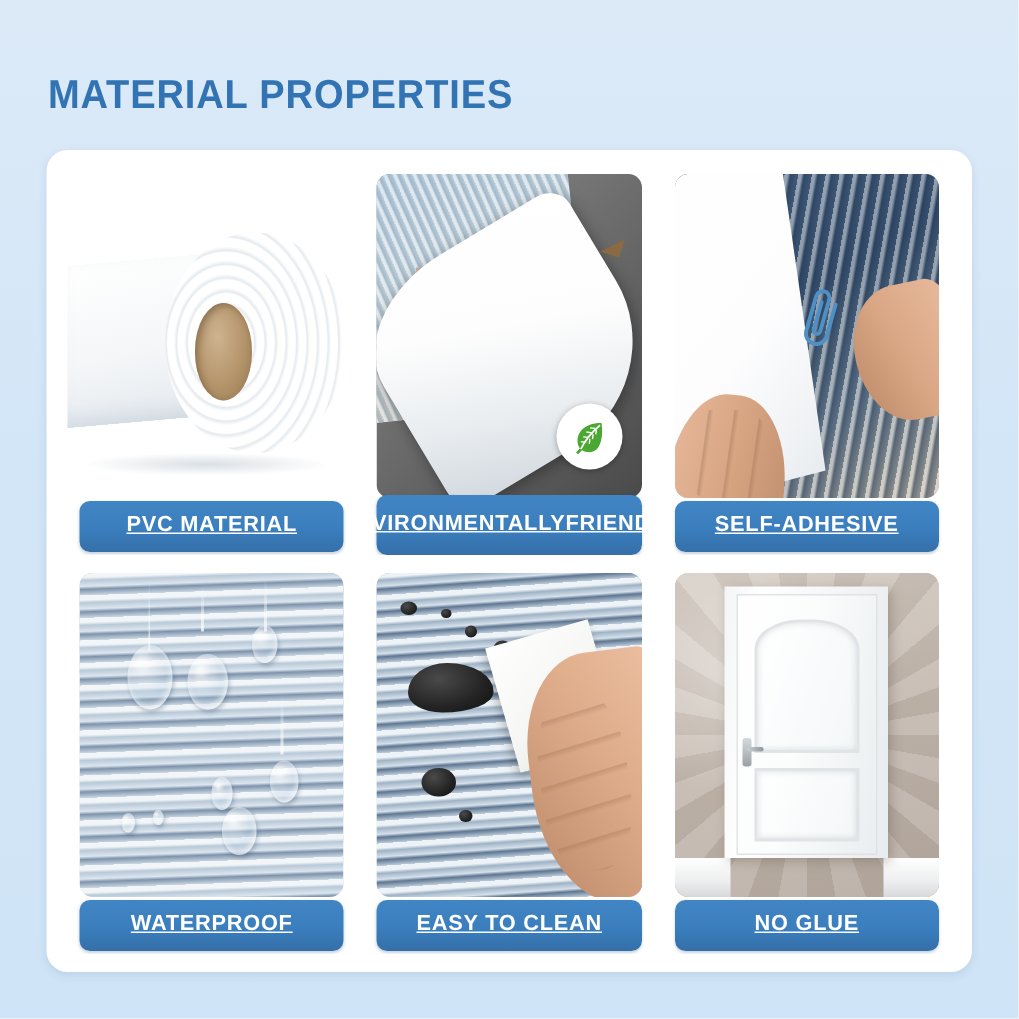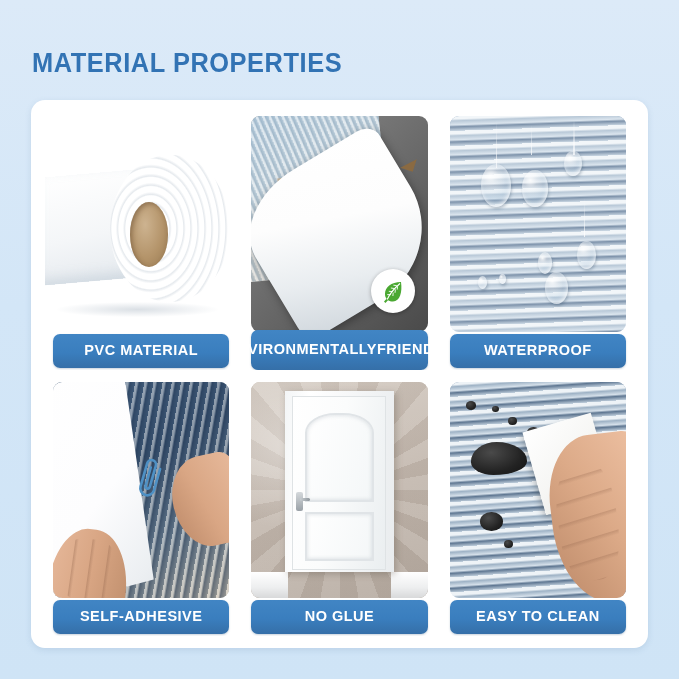--- a/index.html
+++ b/index.html
@@ -117,20 +117,21 @@
     font-size: 14.5px;
     font-weight: bold;
     letter-spacing: 0.5px;
     display: flex;
     align-items: center;
     justify-content: center;
     text-align: center;
     line-height: 1.08;
     padding: 4px 2px;
     box-shadow: 0 1px 2px rgba(40,80,120,0.25);
+    text-decoration: underline;
   }
 
   .label.two-line { min-height: 40px; bottom: 0; }
 
   
 
   
   .pvc-scene { position: absolute; inset: 0; background: #ffffff; }
   .pvc-sheet {
     position: absolute; left: -4%; top: 26%;
@@ -425,84 +426,84 @@
       </div>
       <div class="label two-line">
         <span>ENVIRONMENTALLY</span>
           <br>
         <span>FRIENDLY</span>
       </div>
     </div>
 
     <div class="cell">
       <div class="thumb">
+        <div class="peel-scene">
+          <div class="peel-marble"></div>
+          <div class="hand-r"></div>
+          <div class="peel-sheet"></div>
+          <div class="peel-clip">
+            <svg width="30" height="48" viewBox="0 0 30 48" aria-hidden="true">
+              <path d="M21 12v22a7 7 0 0 1-14 0V10a4.5 4.5 0 0 1 9 0v22a2.2 2.2 0 0 1-4.4 0V13" fill="none" stroke="#4e90c4" stroke-width="2.6" stroke-linecap="round"></path>
+            </svg>
+          </div>
+          <div class="hand-l"></div>
+        </div>
+      </div>
+      <div class="label">SELF-ADHESIVE</div>
+    </div>
+
+    <div class="cell">
+      <div class="thumb">
         <div class="water-scene">
           <div class="trail" style="left:26%;top:2%;height:22%"></div>
           <div class="trail" style="left:46%;top:4%;height:14%"></div>
           <div class="trail" style="left:70%;top:2%;height:16%"></div>
           <div class="drop" style="left:18%;top:22%;width:17%;height:20%"></div>
           <div class="drop" style="left:41%;top:25%;width:15%;height:17%"></div>
           <div class="drop" style="left:65%;top:16%;width:10%;height:12%"></div>
           <div class="drop" style="left:50%;top:63%;width:8%;height:10%"></div>
           <div class="drop" style="left:72%;top:58%;width:11%;height:13%"></div>
           <div class="drop" style="left:54%;top:72%;width:13%;height:15%"></div>
           <div class="drop" style="left:16%;top:74%;width:5%;height:6%"></div>
           <div class="drop" style="left:28%;top:73%;width:4%;height:5%"></div>
           <div class="trail" style="left:76%;top:38%;height:18%"></div>
         </div>
       </div>
       <div class="label">WATERPROOF</div>
     </div>
 
     <div class="cell">
       <div class="thumb">
-        <div class="peel-scene">
-          <div class="peel-marble"></div>
-          <div class="hand-r"></div>
-          <div class="peel-sheet"></div>
-          <div class="peel-clip">
-            <svg width="30" height="48" viewBox="0 0 30 48" aria-hidden="true">
-              <path d="M21 12v22a7 7 0 0 1-14 0V10a4.5 4.5 0 0 1 9 0v22a2.2 2.2 0 0 1-4.4 0V13" fill="none" stroke="#4e90c4" stroke-width="2.6" stroke-linecap="round"></path>
-            </svg>
-          </div>
-          <div class="hand-l"></div>
+        <div class="clean-scene">
+          <div class="stain" style="left:12%;top:28%;width:32%;height:15%;border-radius:46% 54% 60% 40%/60% 58% 42% 40%;"></div>
+          <div class="stain" style="left:17%;top:60%;width:13%;height:9%"></div>
+          <div class="stain" style="left:31%;top:73%;width:5%;height:4%"></div>
+          <div class="stain" style="left:9%;top:9%;width:6%;height:4%"></div>
+          <div class="stain" style="left:33%;top:16%;width:5%;height:4%"></div>
+          <div class="stain" style="left:44%;top:21%;width:7%;height:5%"></div>
+          <div class="stain" style="left:24%;top:11%;width:4%;height:3%"></div>
+          <div class="cloth"></div>
+          <div class="hand-clean"></div>
         </div>
       </div>
-      <div class="label">SELF-ADHESIVE</div>
+      <div class="label">EASY TO CLEAN</div>
     </div>
 
     <div class="cell">
       <div class="thumb">
         <div class="door-scene">
           <div class="door-wall"></div>
           <div class="baseboard left"></div>
           <div class="baseboard right"></div>
           <div class="door-frame">
             <div class="door-slab">
               <div class="door-panel top"></div>
               <div class="door-panel bot"></div>
               <div class="door-handle"></div>
             </div>
           </div>
         </div>
       </div>
       <div class="label">NO GLUE</div>
     </div>
 
-    <div class="cell">
-      <div class="thumb">
-        <div class="clean-scene">
-          <div class="stain" style="left:12%;top:28%;width:32%;height:15%;border-radius:46% 54% 60% 40%/60% 58% 42% 40%;"></div>
-          <div class="stain" style="left:17%;top:60%;width:13%;height:9%"></div>
-          <div class="stain" style="left:31%;top:73%;width:5%;height:4%"></div>
-          <div class="stain" style="left:9%;top:9%;width:6%;height:4%"></div>
-          <div class="stain" style="left:33%;top:16%;width:5%;height:4%"></div>
-          <div class="stain" style="left:44%;top:21%;width:7%;height:5%"></div>
-          <div class="stain" style="left:24%;top:11%;width:4%;height:3%"></div>
-          <div class="cloth"></div>
-          <div class="hand-clean"></div>
-        </div>
-      </div>
-      <div class="label">EASY TO CLEAN</div>
-    </div>
-
   </div>
 </div>
 
 </body></html>

